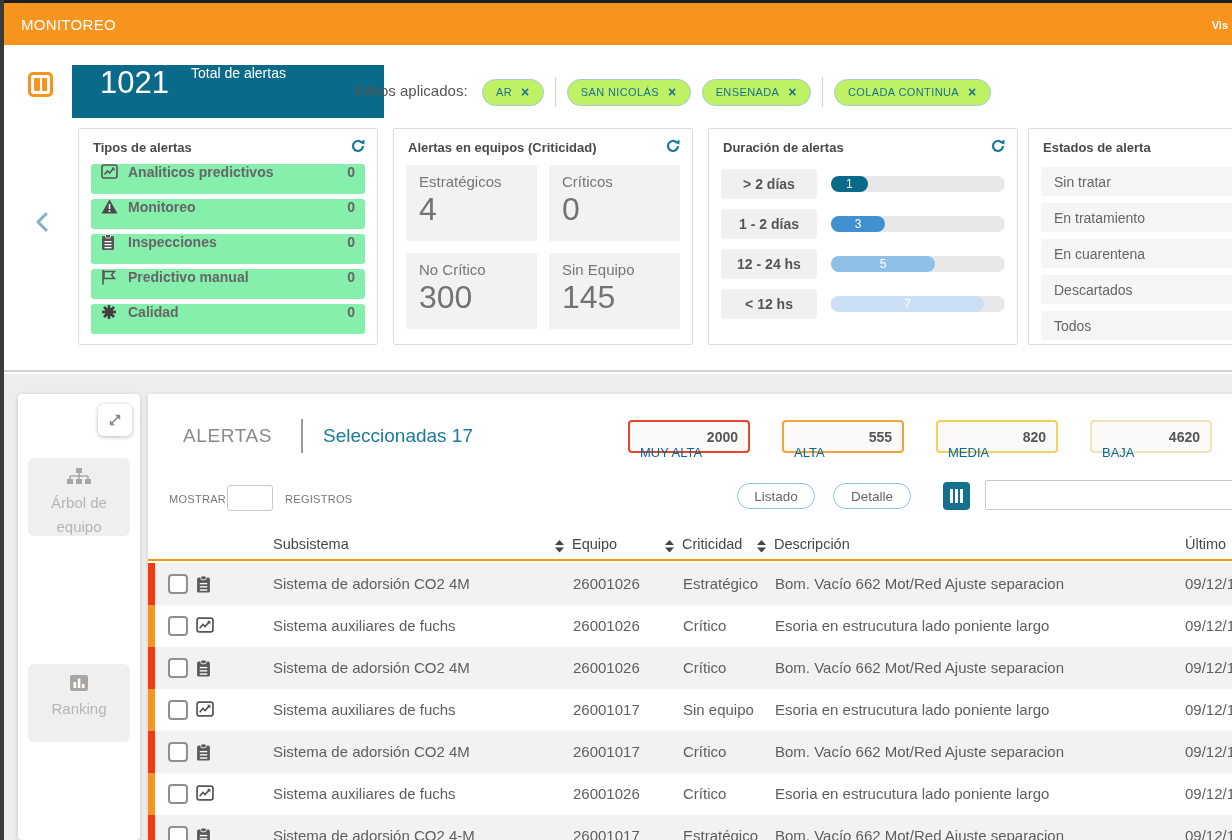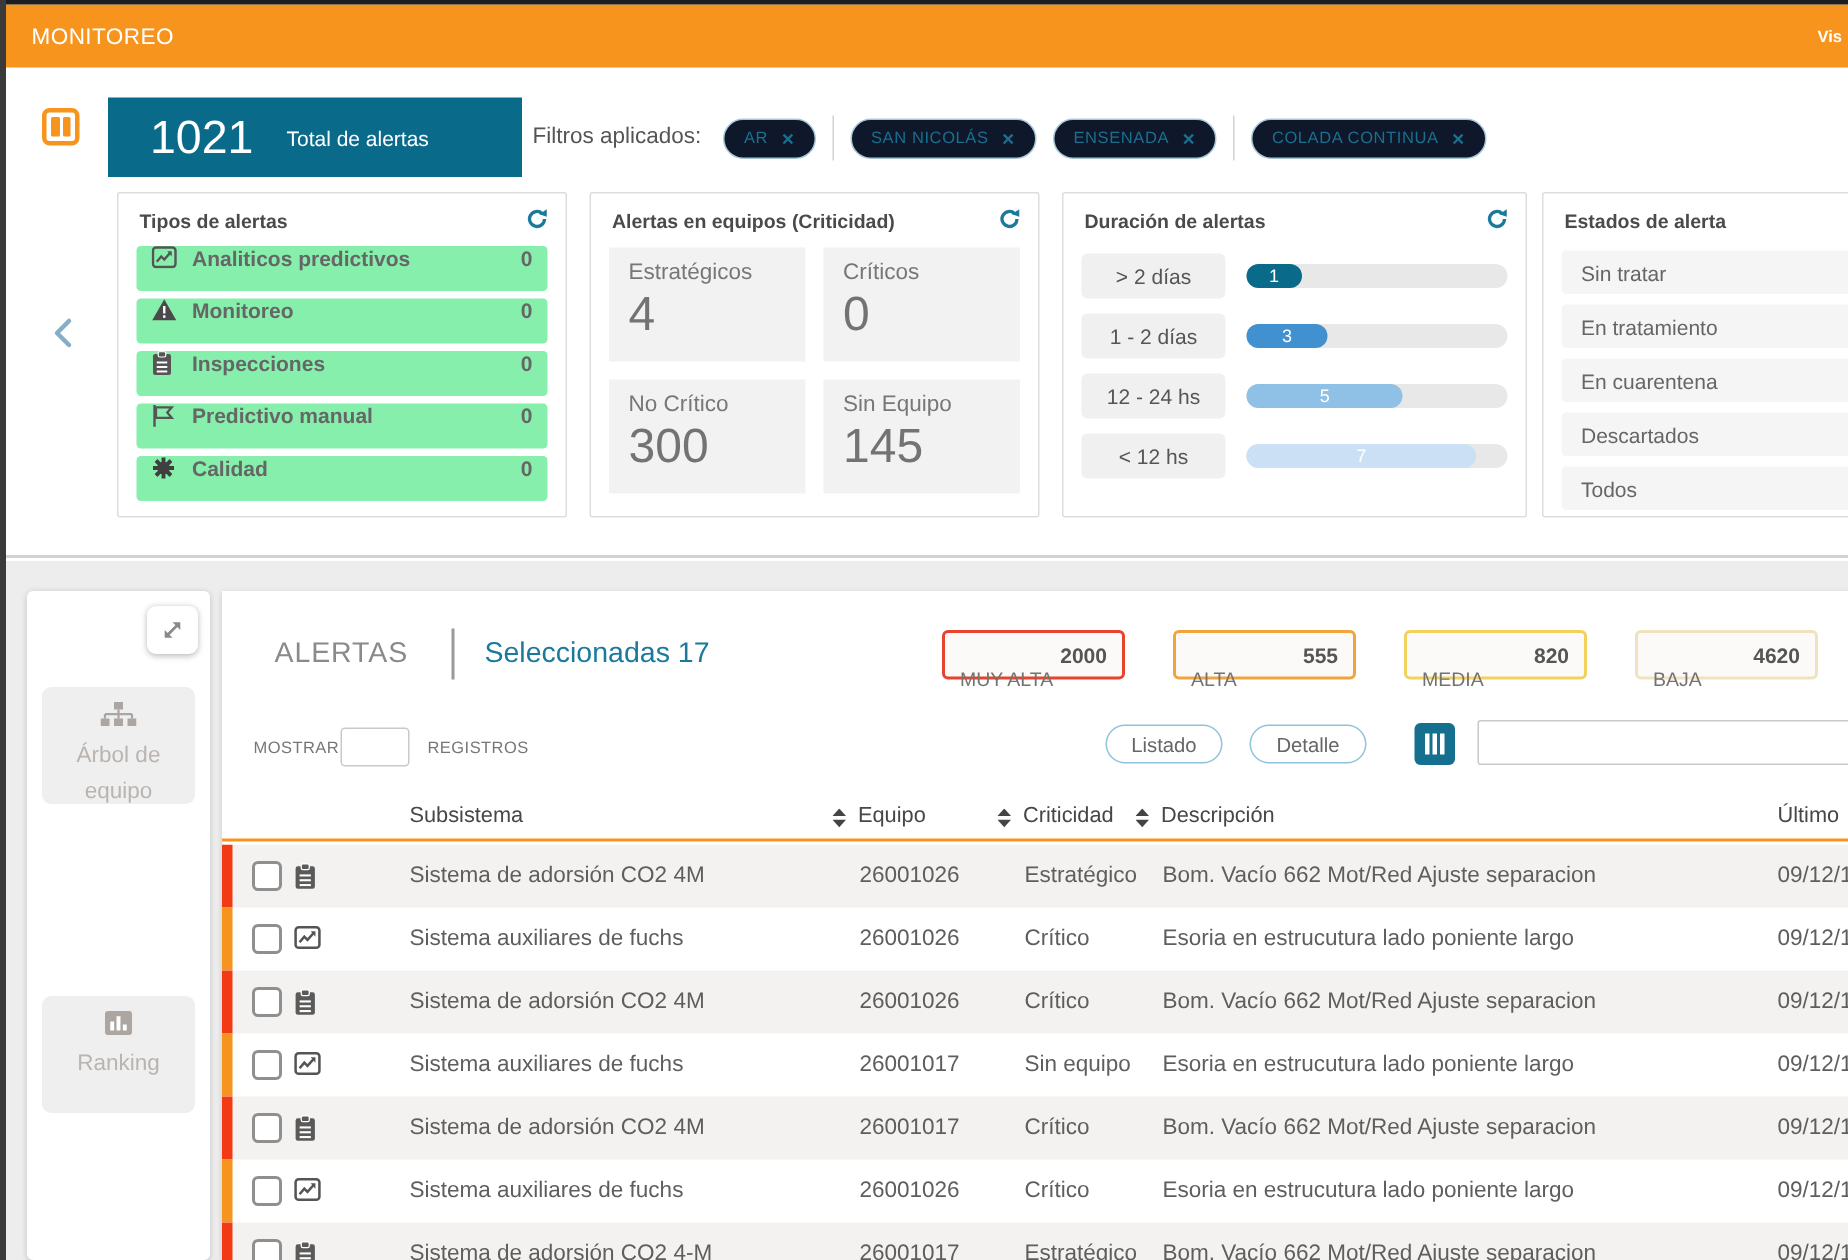--- a/index.html
+++ b/index.html
@@ -17,27 +17,27 @@
   
   .top-section { position:absolute; top:45px; left:0; width:1232px; height:327px; background:#fff; border-bottom:2px solid #d2d2d2; }
 
   .layout-icon { position:absolute; left:28px; top:27px; width:25px; height:25px; border:3px solid #F7941E; border-radius:5px; display:flex; gap:2px; padding:3px; cursor:pointer; }
   .layout-icon span { background:#F7941E; border-radius:1px; }
   .layout-icon span:first-child { width:6px; height:100%; }
   .layout-icon span:last-child { flex:1; height:100%; }
 
   .collapse-chevron { position:absolute; left:34px; top:166px; cursor:pointer; }
 
-  .total-box { position:absolute; left:72px; top:20px; width:276px; height:53px; background:#0A6A8A; display:flex; align-items:center; }
+  .total-box { position:absolute; left:72px; top:20px; width:312px; height:53px; background:#0A6A8A; display:flex; }
   .total-number { color:#fff; font-size:31px; margin-left:28px; }
   .total-label { color:#fff; font-size:14px; margin-left:22px; }
 
   .filters-label { position:absolute; left:355px; top:37px; font-size:15px; color:#555; }
   .chips-row { position:absolute; left:482px; top:32px; display:flex; align-items:center; gap:11px; }
-  .chip { height:27px; border:1px solid #A5C8D8; border-radius:14px; display:flex; align-items:center; gap:9px; padding:0 13px; color:#19708F; font-size:11px; letter-spacing:.4px; background:#0f172a; cursor:pointer; white-space:nowrap; }
+  .chip { height:27px; border:1px solid #A5C8D8; border-radius:14px; display:flex; align-items:center; gap:9px; padding:0 13px; color:#19708F; font-size:11px; letter-spacing:.4px; background:#bef264; cursor:pointer; white-space:nowrap; }
   .chip-x { font-weight:bold; font-size:14px; color:#19708F; line-height:1; cursor:pointer; }
   .chip-sep { width:1px; height:30px; background:#d9d0c7; }
 
   .panel { position:absolute; top:83px; height:217px; background:#fff; border:1px solid #ddd; border-radius:2px; padding:9px 12px; }
   #panel-tipos { left:78px; width:300px; }
   #panel-crit  { left:393px; width:300px; }
   #panel-dur   { left:708px; width:310px; }
   #panel-estados { left:1028px; width:300px; }
   .panel-title { font-size:13px; font-weight:bold; color:#4a4a4a; margin:2px 0 9px 2px; }
   .refresh-icon { position:absolute; right:11px; top:9px; cursor:pointer; }
@@ -45,42 +45,42 @@
   .tipo-item { display:flex; align-items:flex-start; height:30px; background:#86efac; border-radius:3px; margin-bottom:5px; padding:0 10px; color:#666; font-size:14px; cursor:pointer;font-weight:bold; }
   .tipo-item .t-icon { width:20px; display:flex; align-items:center; margin-right:7px; }
   .tipo-count { margin-left:auto; color:#666; }
 
   .crit-grid { display:grid; grid-template-columns:1fr 1fr; gap:12px; margin-top:10px; }
   .crit-tile { background:#F2F2F2; height:76px; padding:8px 13px; }
   .crit-tile .c-label { font-size:15px; color:#777; }
   .crit-tile .c-value { font-size:32px; color:#737373; margin-top:1px; }
 
   .dur-row { display:flex; align-items:center; gap:14px; margin-bottom:10px; }
-  .dur-label { width:96px; height:30px; background:#F0F0F0; border-radius:4px; display:flex; align-items:center; justify-content:center; color:#555; font-size:14px; cursor:pointer; }
+  .dur-label { width:96px; height:30px; background:#F0F0F0; border-radius:4px; display:flex; align-items:center; justify-content:center; color:#555; font-size:14px; cursor:pointer;font-weight:bold; }
   .dur-track { flex:1; height:16px; background:#E8E8E8; border-radius:8px; position:relative; }
   .dur-fill { position:absolute; left:0; top:0; height:16px; border-radius:8px; color:#fff; font-size:12px; display:flex; align-items:center; justify-content:center; }
 
   .estado-item { display:flex; align-items:center; height:29px; background:#F5F5F5; border-radius:3px; margin-bottom:7px; padding:0 13px; color:#666; font-size:14px; width:290px; cursor:pointer; }
 
   
   .lower { position:absolute; top:374px; left:0; width:1232px; height:466px; background:#EDEDED; }
 
   .side-panel { position:absolute; left:18px; top:20px; width:122px; height:446px; background:#fff; border-radius:4px; box-shadow:0 1px 4px rgba(0,0,0,.18); }
   .expand-btn { position:absolute; right:8px; top:10px; width:34px; height:32px; background:#fff; border-radius:6px; box-shadow:0 1px 4px rgba(0,0,0,.28); display:flex; align-items:center; justify-content:center; cursor:pointer; }
   .tool-btn { position:absolute; left:10px; width:102px; height:78px; background:#F0EFEF; border-radius:6px; color:#B9B4B0; font-size:15px; text-align:center; padding-top:10px; line-height:1.55; cursor:pointer; }
   #tool-tree { top:64px; } #tool-grid { top:160px; } #tool-rank { top:256px;margin-top:14px; }
 
   .main-panel { position:absolute; left:148px; top:20px; width:1090px; height:446px; background:#fff; box-shadow:0 1px 4px rgba(0,0,0,.15); }
 
   .alertas-title { position:absolute; left:35px; top:31px; font-size:19px; color:#8a8a8a; letter-spacing:.6px; }
   .title-divider { position:absolute; left:153px; top:25px; width:2px; height:34px; background:#9a9a9a; }
   .selected-label { position:absolute; left:175px; top:31px; font-size:19px; color:#1B7A9C; }
 
   .badge { position:absolute; top:26px; width:122px; height:33px; background:#FBFAF8; border:2px solid; border-radius:4px; display:flex; align-items:center; justify-content:space-between; padding:0 10px; cursor:pointer; }
-  .badge .b-label { font-size:13px; color:#737373;margin-top:32px; }
+  .badge .b-label { font-size:13px; color:#0369a1;margin-top:32px; }
   .badge .b-value { font-size:14px; font-weight:bold; color:#555; }
   #badge-0 { left:480px; } #badge-1 { left:634px; } #badge-2 { left:788px;justify-content:space-between; } #badge-3 { left:942px; }
 
   .mostrar-label, .registros-label { position:absolute; top:99px; font-size:11px; color:#777; letter-spacing:.3px; }
   .mostrar-label { left:21px; } .registros-label { left:137px; }
   .mostrar-input { position:absolute; left:79px; top:91px; width:46px; height:26px; border:1px solid #C9C9C9; border-radius:3px; background:#fff; }
 
   .view-pill { position:absolute; top:89px; width:78px; height:26px; border:1px solid #8FC3DB; border-radius:14px; background:#fff; color:#666; font-size:13.5px; font-family:inherit; cursor:pointer; }
   #pill-listado { left:589px; } #pill-detalle { left:685px; }
   .columns-btn { position:absolute; left:795px; top:88px; width:27px; height:28px; background:#156F8E; border-radius:4px; display:flex; align-items:center; justify-content:center; gap:2px; cursor:pointer; }

